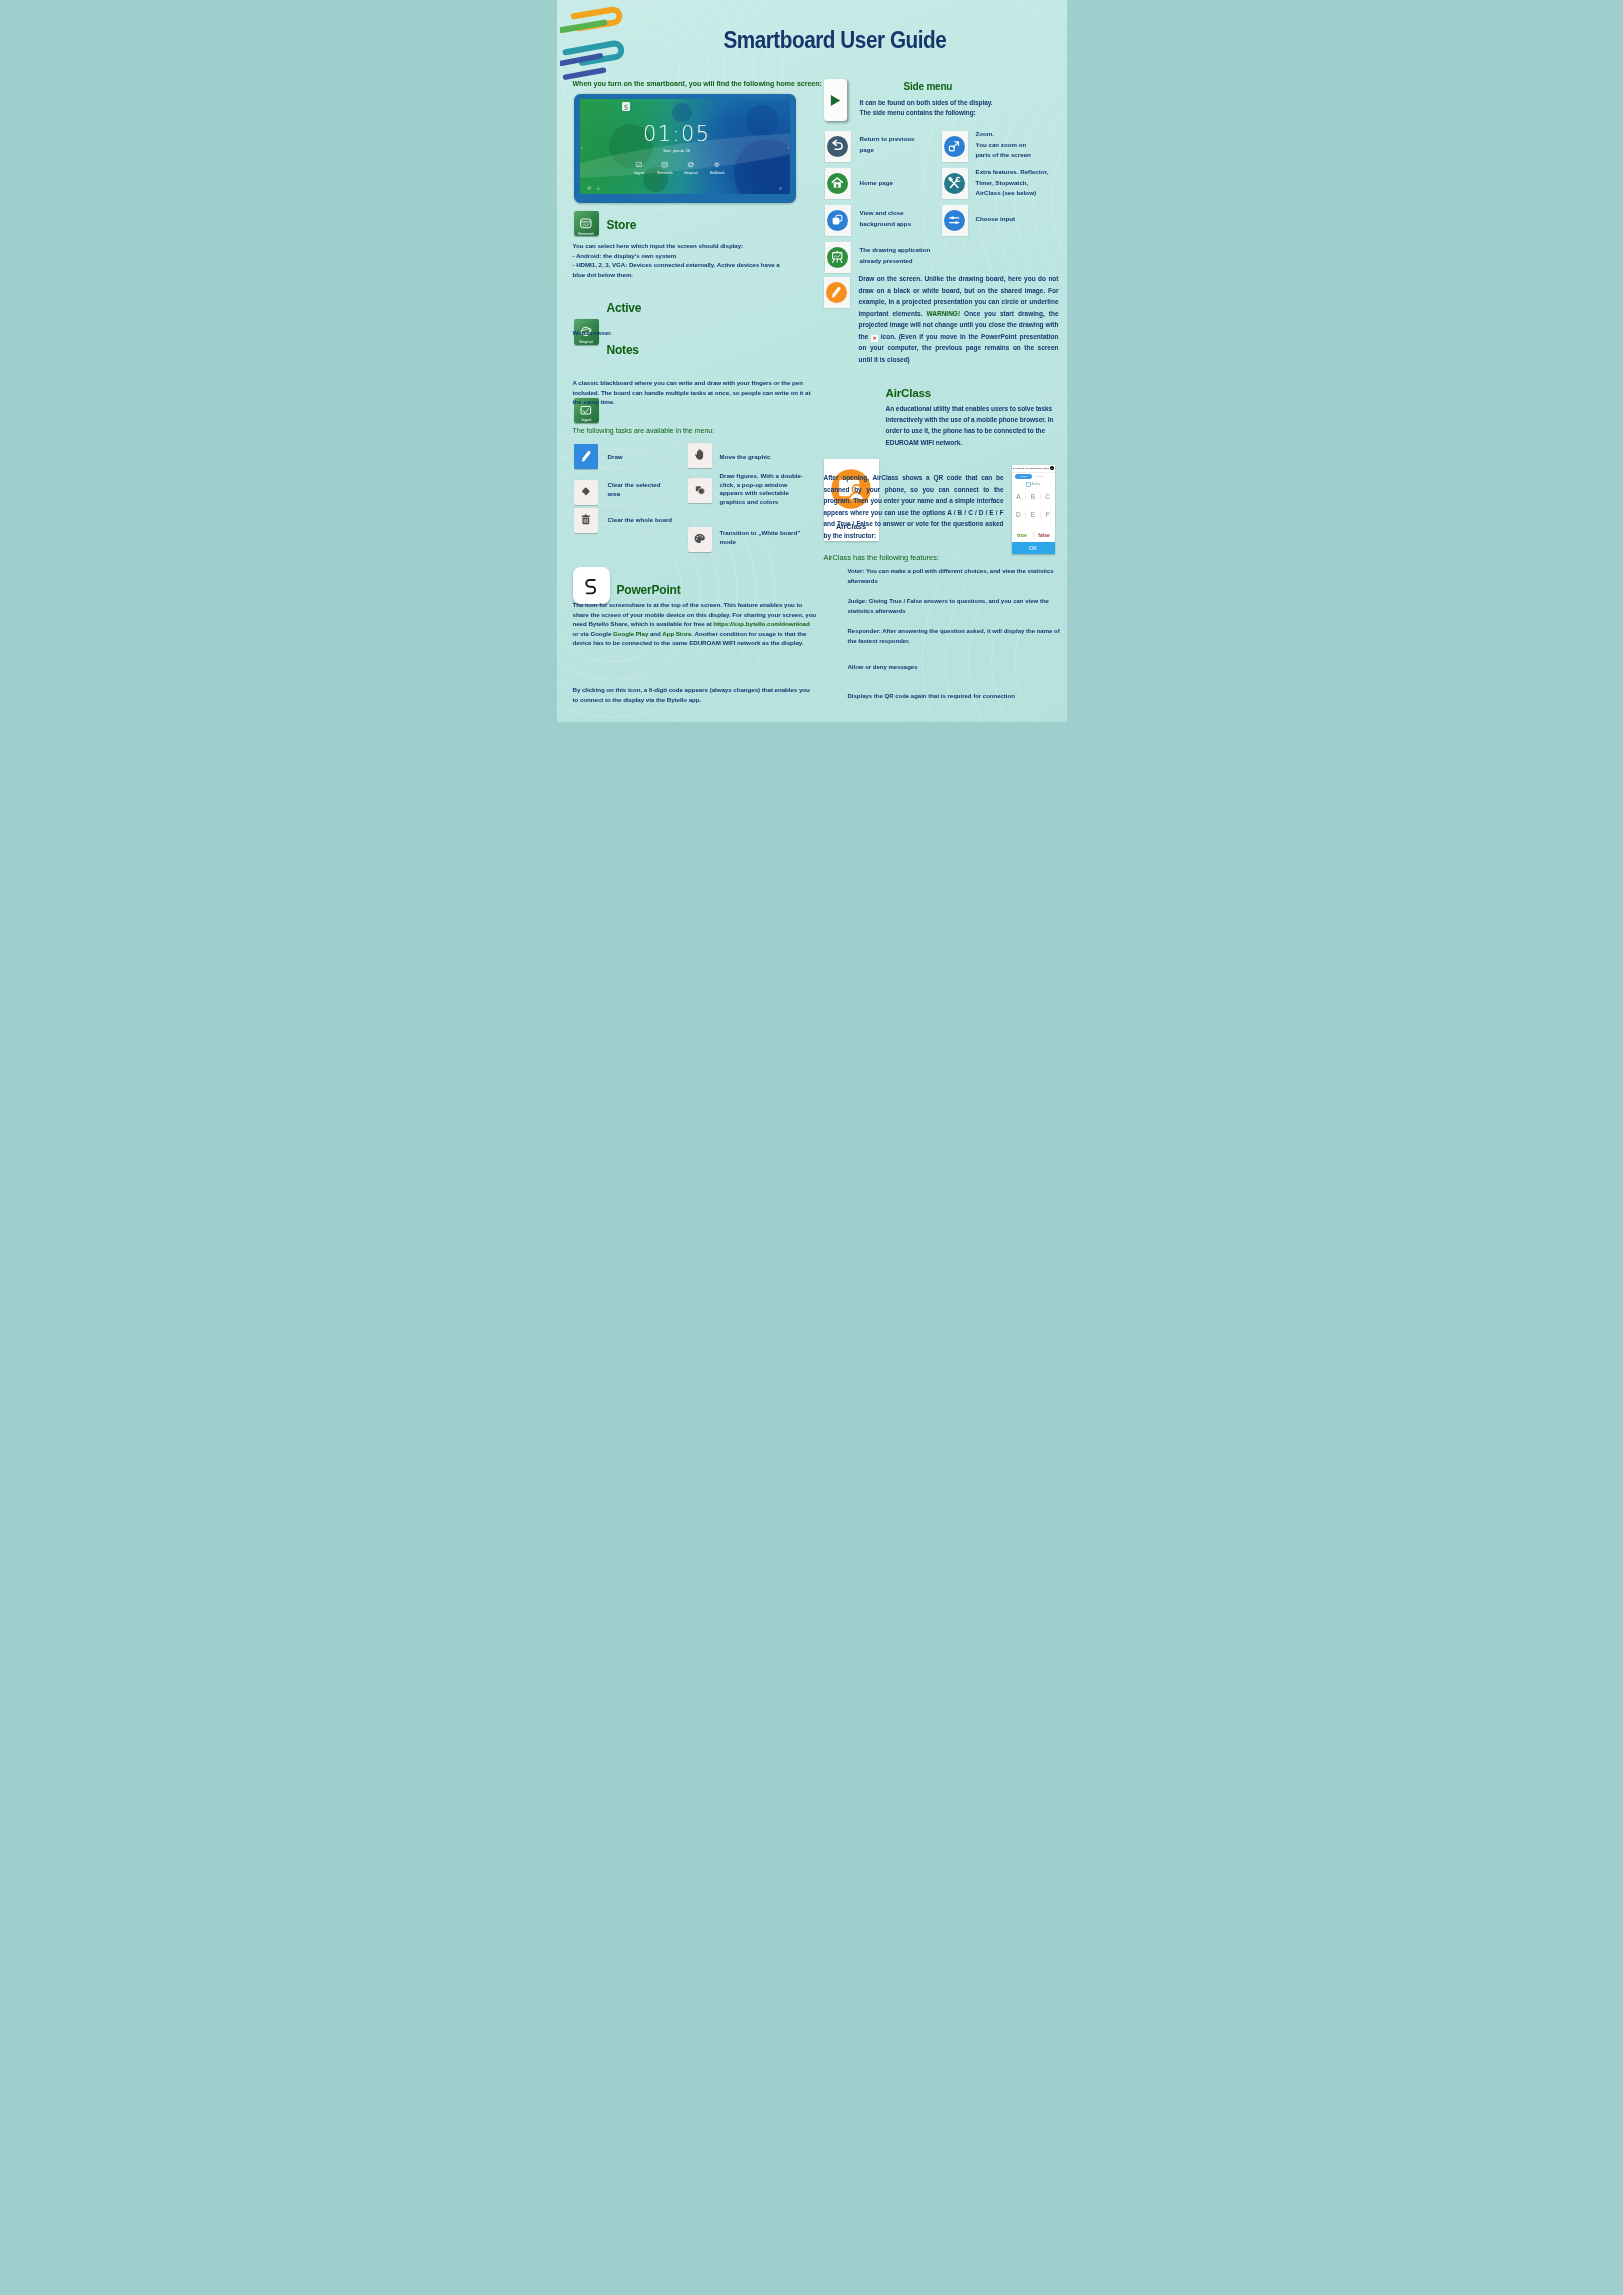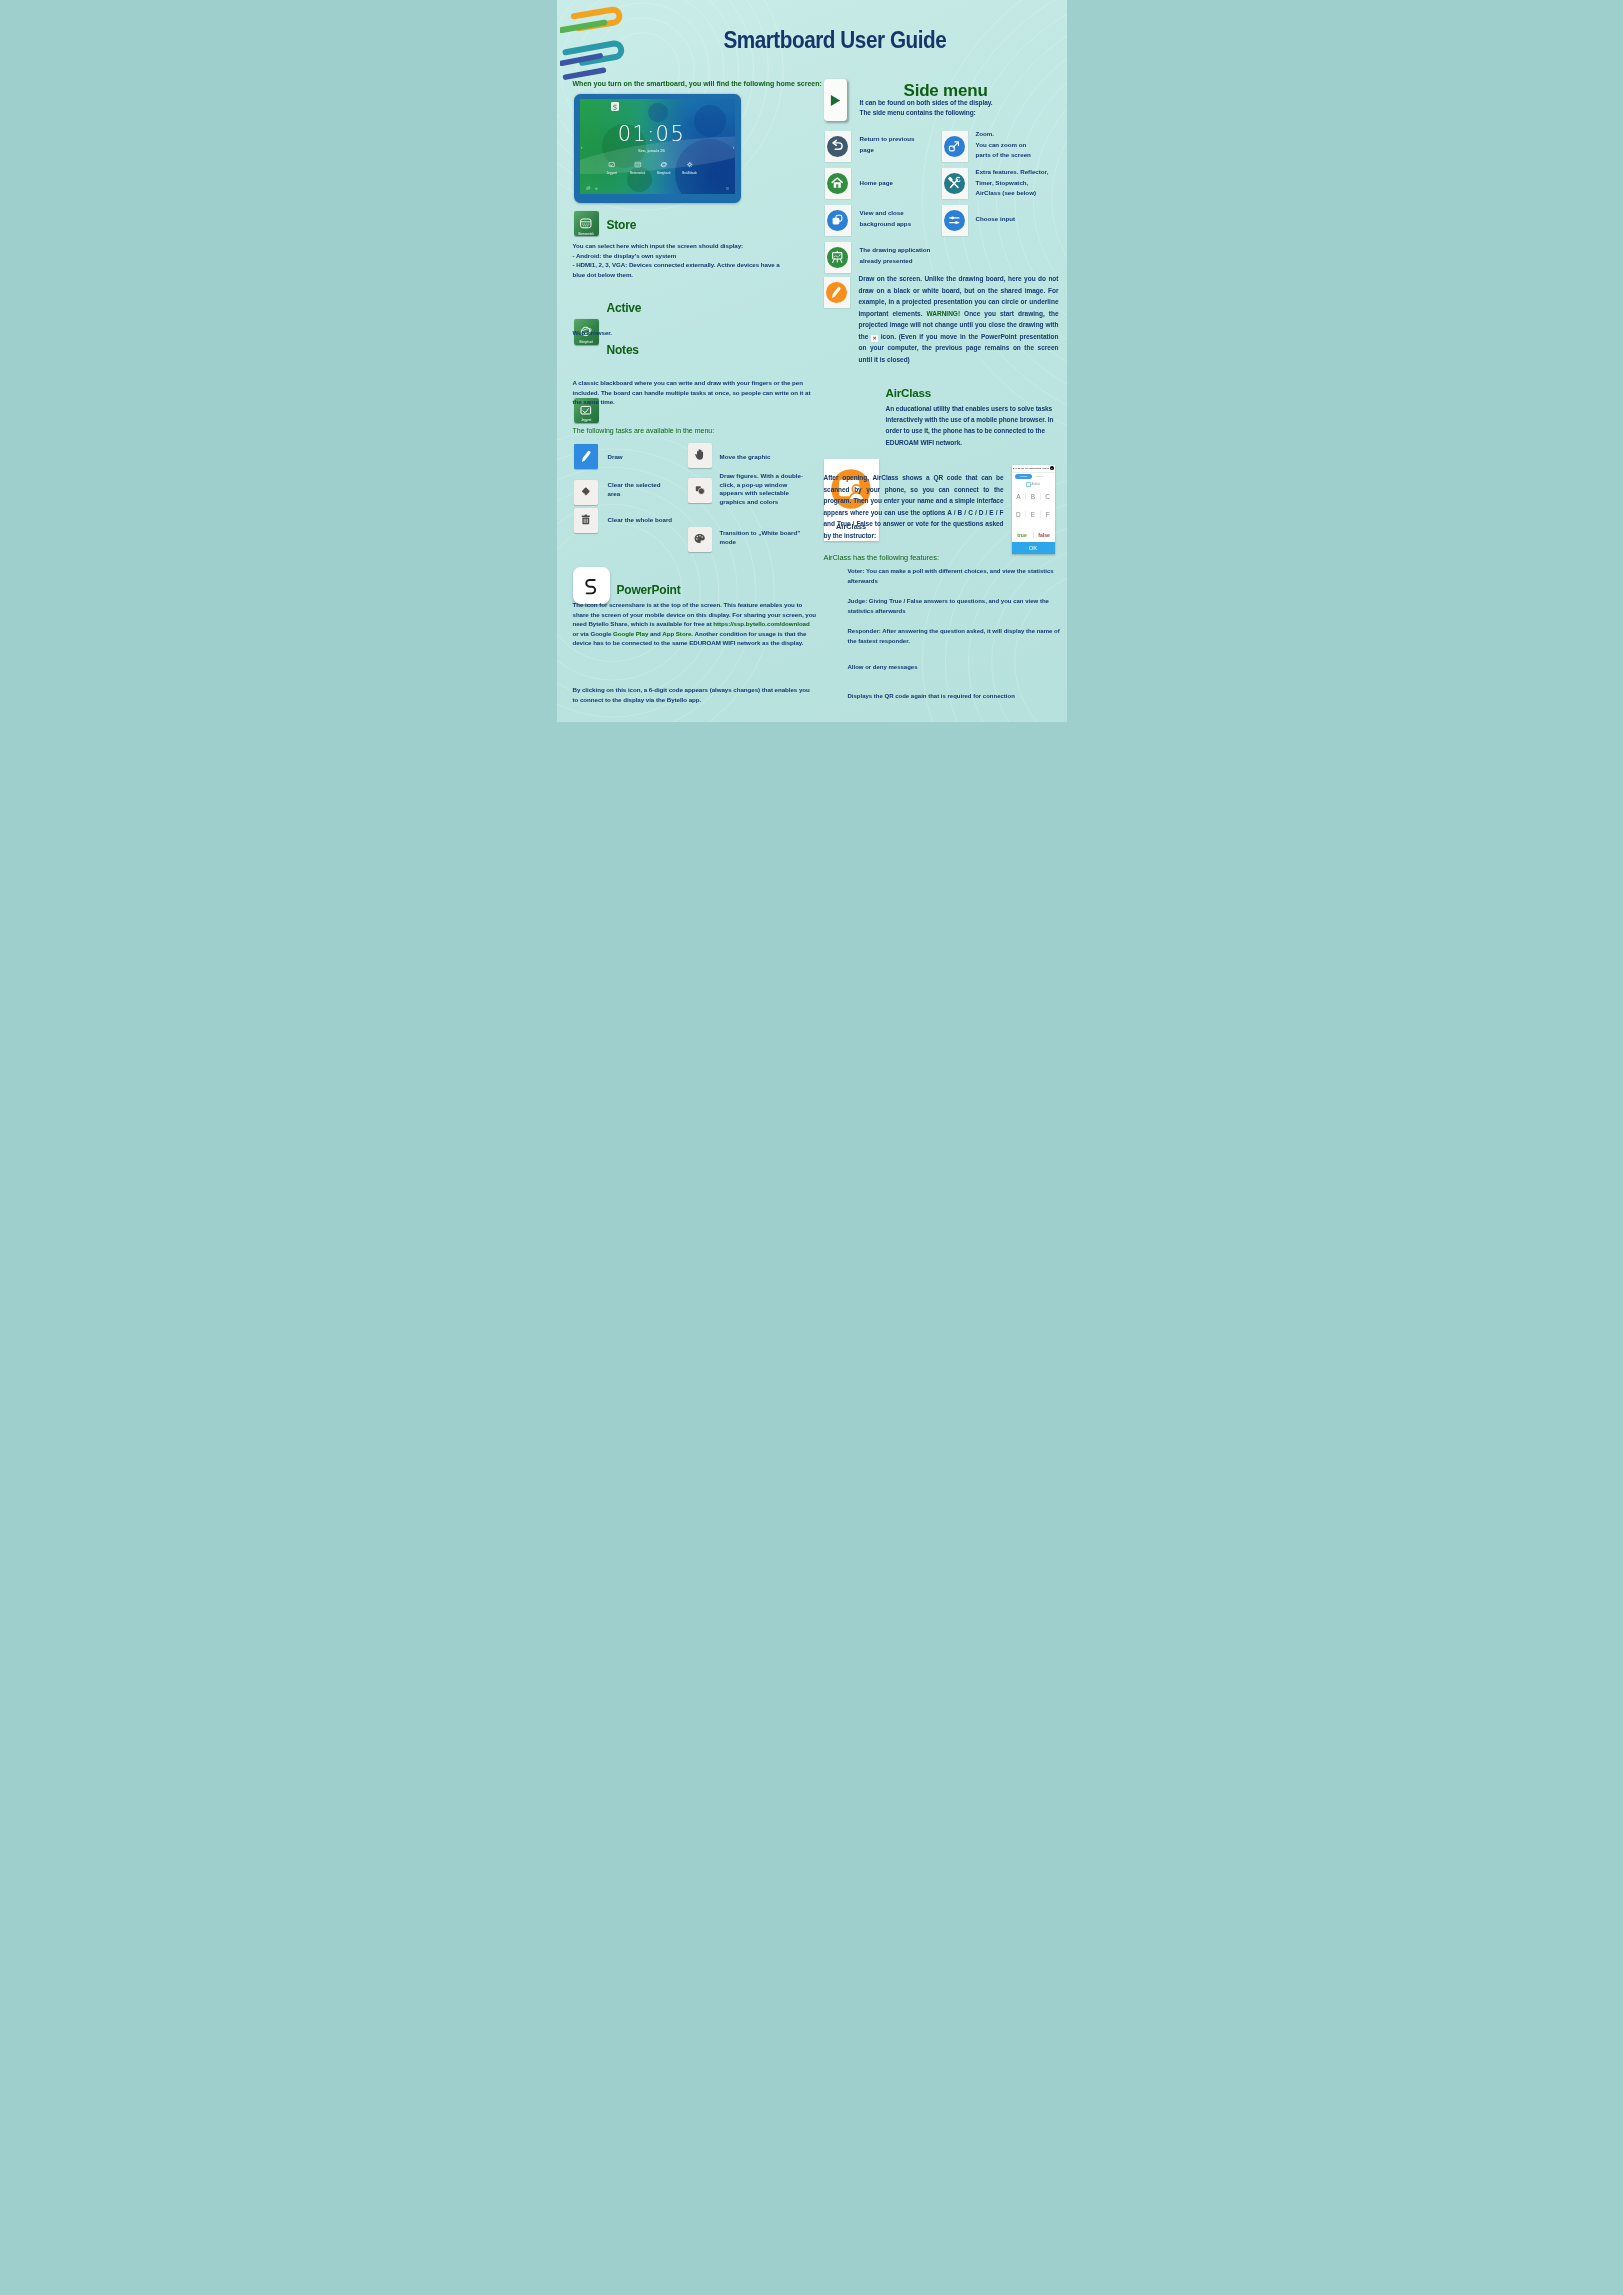--- a/index.html
+++ b/index.html
@@ -281,21 +281,21 @@
       <path d="M12 160 L94 145" stroke="#3b55a5" stroke-width="12"></path>
     </g>
   </svg>
 
   <div class="abs title-wrap" style="left:130px;top:27px;width:296px;">
     <span class="title">Smartboard User Guide</span>
   </div>
 
   <div class="abs green" style="left:16px;top:80px;width:264px;font-size:7px;">When you turn on the smartboard, you will find the following home screen:</div>
 
-  <div class="abs hs-frame" style="left:17.6px;top:94px;width:167px;height:109px;">
+  <div class="abs hs-frame" style="left:17.6px;top:94px;width:222px;height:109px;">
     <div class="hs-screen">
       <div class="hs-circle" style="left:14%;top:26%;width:44px;height:44px;background:rgba(17,110,48,.35);"></div>
       <div class="hs-circle" style="right:6%;top:6%;width:32px;height:32px;background:rgba(10,60,140,.32);"></div>
       <div class="hs-circle" style="right:-6%;bottom:-14%;width:69px;height:69px;background:rgba(8,50,130,.42);"></div>
       <div class="hs-circle" style="left:44%;top:4%;width:19.4px;height:19.4px;background:rgba(10,60,140,.3);"></div>
       <div class="hs-circle" style="left:30%;bottom:2%;width:25.4px;height:25.4px;background:rgba(14,90,40,.3);"></div>
       <div class="hs-swoosh" style="bottom:26%;"></div>
 
       <div class="hs-chip abs" style="left:20%;top:3.5%;">
         <svg width="6" height="6" viewBox="0 0 44 44">
@@ -436,21 +436,21 @@
   <p class="abs body-txt" style="left:16px;top:600px;width:244px;margin:0;">
     <span>The icon for screenshare is at the top of the screen. This feature enables you to share the screen of your mobile device on this display. For sharing your screen, you need Bytello Share, which is available for free at </span><span class="green">https://ssp.bytello.com/download</span><span> or via Google </span><span class="green">Google Play</span><span> and </span><span class="green">App Store.</span><span> Another condition for usage is that the device has to be connected to the same EDUROAM WIFI network as the display.</span>
   </p>
   <div class="abs body-txt" style="left:16px;top:685px;width:244px;">By clicking on this icon, a 6-digit code appears (always changes) that enables you to connect to the display via the Bytello app.</div>
 
   <div class="abs side-card" style="left:267px;top:79px;">
     <svg width="11" height="13" viewBox="0 0 26 30">
         <use href="#sym-triangle"></use>
       </svg>
   </div>
-  <div class="abs h-big" style="left:303px;top:81px;font-size:17px;padding-left:44px;">Side menu</div>
+  <div class="abs h-big" style="left:303px;top:81px;font-size:10px;padding-left:44px;">Side menu</div>
   <div class="abs body-txt pre" style="left:303px;top:98px;width:194px;font-size:6.5px;line-height:1.6;">It can be found on both sides of the display.
 The side menu contains the following:</div>
 
   <div class="abs menu-tile" style="left:268px;top:131px;">
     <span class="menu-circle" style="background:#3d5a6e;">
       <svg width="18.5" height="18.5" viewBox="0 0 44 44">
           <use href="#sym-undo"></use>
         </svg>
     </span>
   </div>

